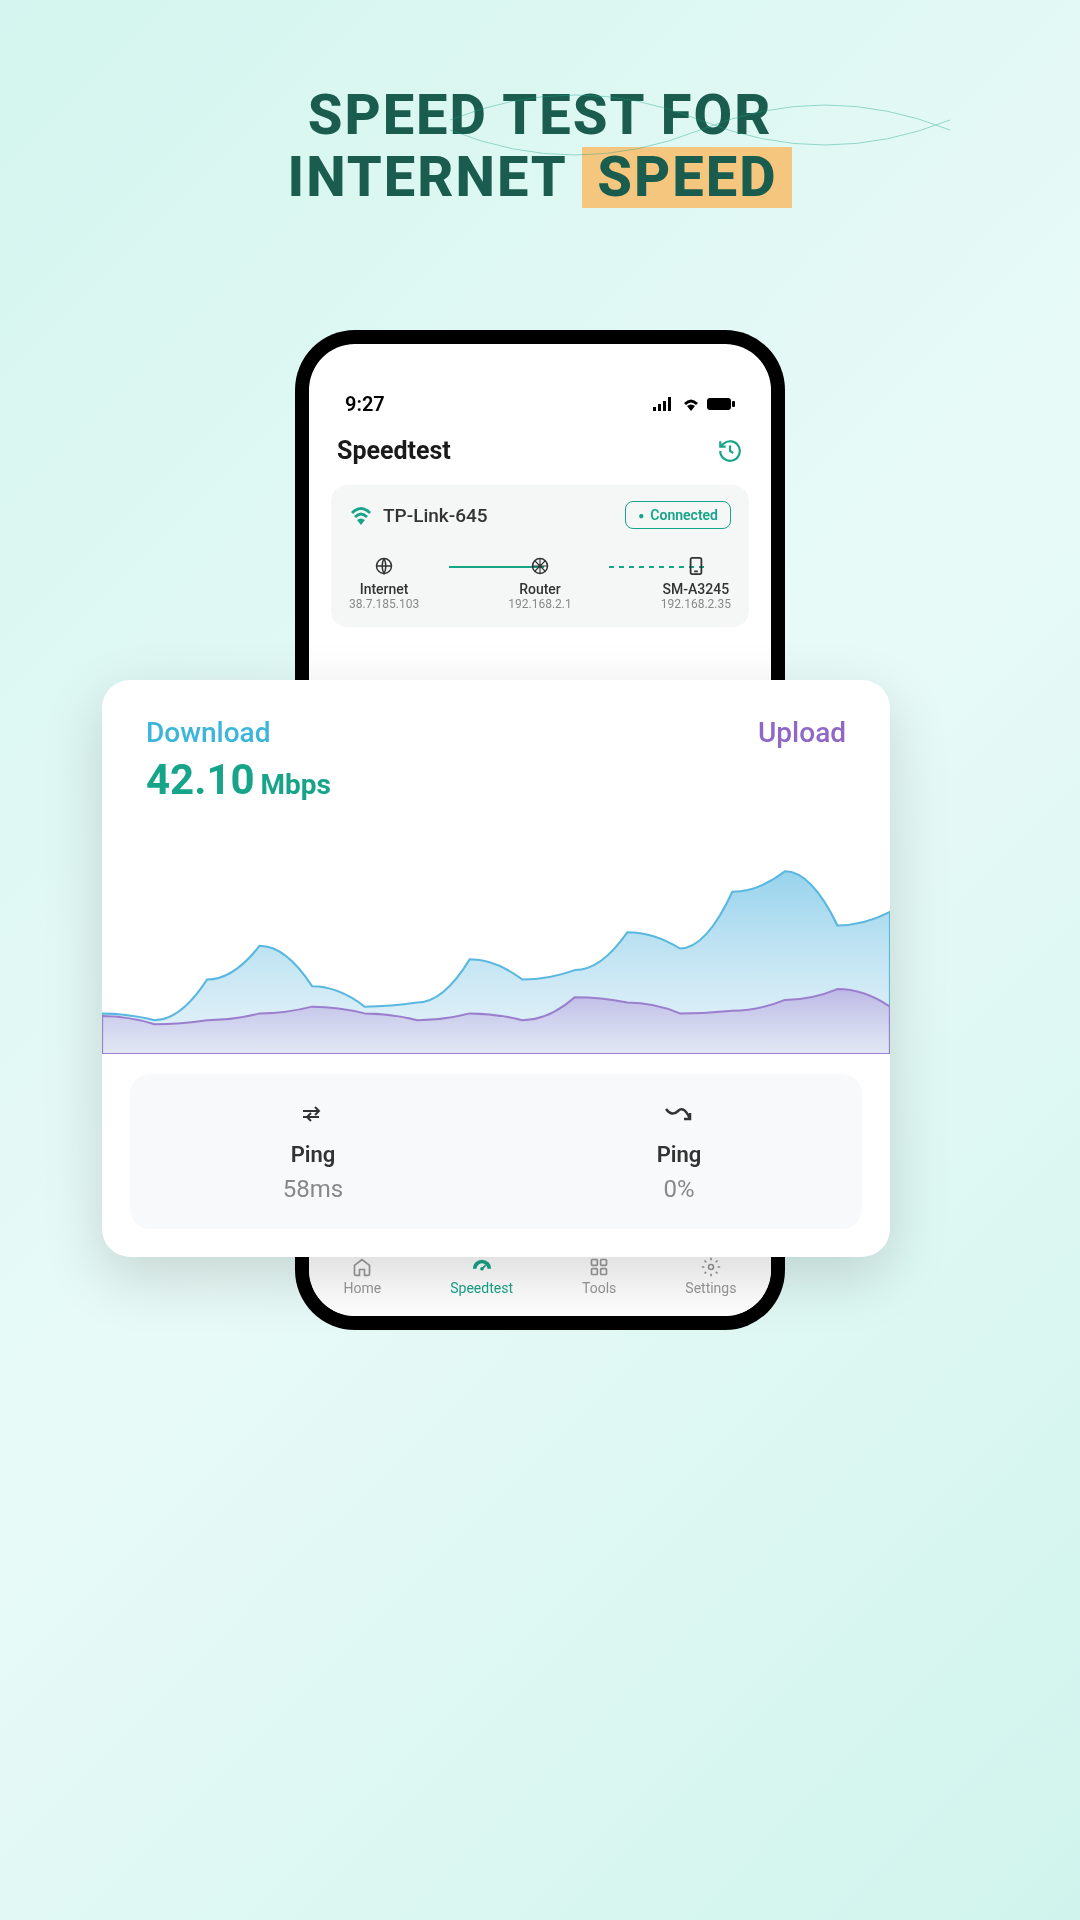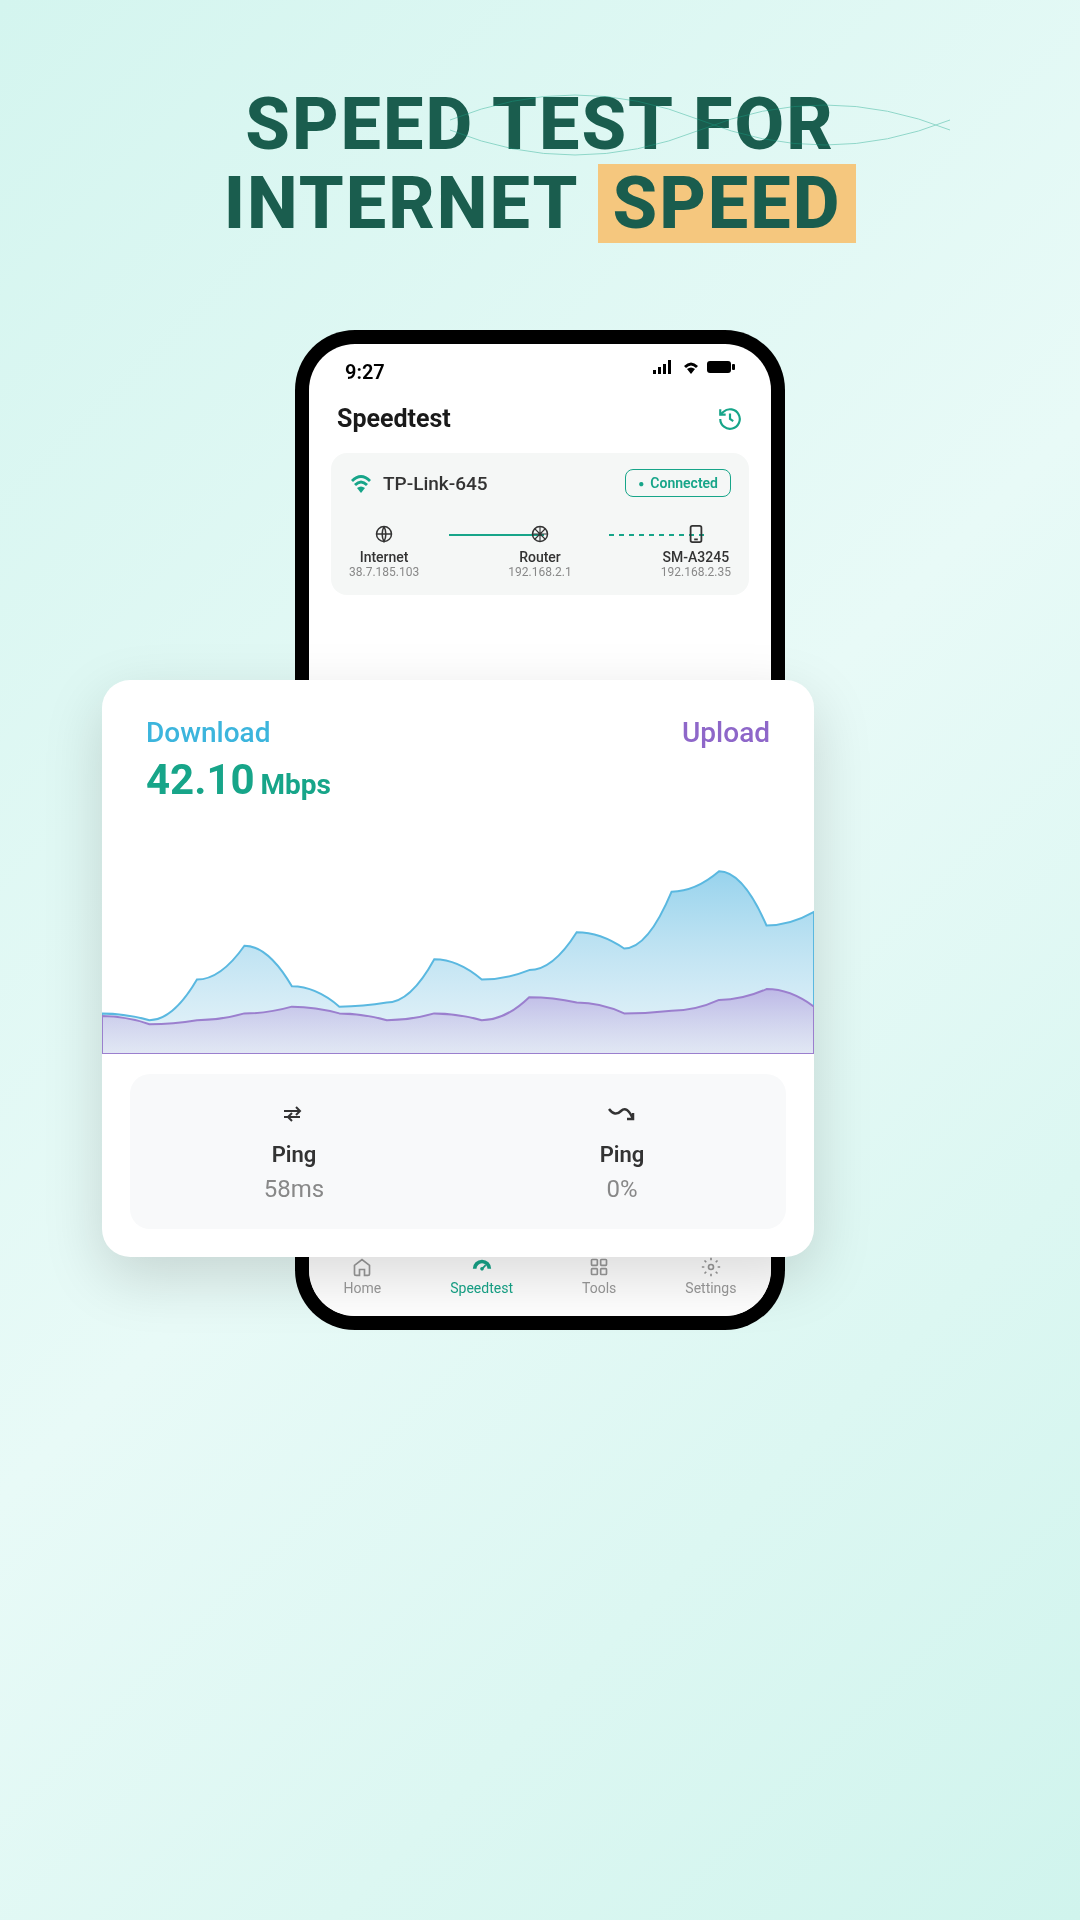--- a/index.html
+++ b/index.html
@@ -1,25 +1,25 @@
 <!DOCTYPE html>
 <html><head>
   <meta charset="utf-8">
   <style>
     * { margin: 0; padding: 0; box-sizing: border-box; font-family: -apple-system, BlinkMacSystemFont, 'Segoe UI', Roboto, sans-serif; }
     body { width: 1080px; height: 1920px; background: linear-gradient(135deg, #d4f5ef 0%, #e8faf7 50%, #d0f4ed 100%); position: relative; overflow: hidden; }
     
     .hero-title { text-align: center; padding: 85px 30px 0; }
-    .hero-title h1 { font-size: 72px; font-weight: 800; color: #1a5d4e; letter-spacing: 2px; line-height: 1.1; }
+    .hero-title h1 { font-size: 56px; font-weight: 800; color: #1a5d4e; letter-spacing: 2px; line-height: 1.1; }
     .highlight { background: #f5c77e; padding: 0 15px; display: inline-block; }
     
     .phone { position: absolute; left: 50%; transform: translateX(-50%); top: 330px; width: 490px; height: 1000px; background: #000; border-radius: 60px; padding: 14px; }
     .phone-screen { width: 100%; height: 100%; background: #fff; border-radius: 46px; overflow: hidden; display: flex; flex-direction: column; position: relative; }
     
-    .status-bar { display: flex; justify-content: space-between; align-items: flex-start; padding: 16px 36px 8px; font-size: 20px; font-weight: 600; }
+    .status-bar { display: flex; justify-content: space-between; align-items: center; padding: 16px 36px 8px; font-size: 20px; font-weight: 600; margin-top: 32px; }
     .status-icons { display: flex; gap: 6px; align-items: center; }
     
     .app-header { display: flex; justify-content: space-between; align-items: center; padding: 12px 28px 16px; }
     .app-header h2 { font-size: 25px; font-weight: 700; color: #1a1a1a; }
     .history-icon { color: #17a589; }
     
     .connection-card { margin: 4px 22px 0; background: #f5f7f6; border-radius: 16px; padding: 16px 18px; }
     .network-row { display: flex; justify-content: space-between; align-items: center; padding-bottom: 14px; }
     .network-left { display: flex; align-items: center; gap: 10px; }
     .wifi-icon { color: #17a589; font-size: 22px; }
@@ -29,21 +29,21 @@
     
     .path-row { display: flex; justify-content: space-between; align-items: flex-start; padding-top: 14px; position: relative; }
     .path-node { text-align: center; flex: 0 0 auto; display: flex; flex-direction: column; align-items: center; z-index: 2; }
     .path-icon { font-size: 16px; margin-bottom: 6px; }
     .path-label { font-size: 14px; color: #333; font-weight: 500; }
     .path-ip { font-size: 12px; color: #888; }
     .path-line { position: absolute; top: 23px; height: 2px; z-index: 1; }
     .path-line.solid { left: 100px; width: 95px; background: #17a589; }
     .path-line.dashed { left: 260px; width: 95px; background: repeating-linear-gradient(90deg, #17a589 0, #17a589 5px, transparent 5px, transparent 10px); }
     
-    .speed-card { position: absolute; left: 102px; top: 680px; width: 712px; background: #fff; border-radius: 28px; box-shadow: 0 20px 60px rgba(0,0,0,0.15); padding: 36px 0 28px; }
+    .speed-card { position: absolute; left: 102px; top: 680px; width: 788px; background: #fff; border-radius: 28px; box-shadow: 0 20px 60px rgba(0,0,0,0.15); padding: 36px 0 28px; }
     .speed-row { display: flex; justify-content: space-between; padding: 0 44px 10px; }
     .speed-col { }
     .speed-col.right { text-align: right; }
     .speed-label { font-size: 28px; font-weight: 500; margin-bottom: 6px; }
     .speed-label.dl { color: #3cb5dd; }
     .speed-label.ul { color: #8e67c9; }
     .speed-value { font-size: 42px; font-weight: 700; }
     .speed-value.dl { color: #17a589; }
     .speed-value.ul { color: #8e67c9; }
     .speed-unit { font-size: 28px; font-weight: 700; margin-left: 6px; }

